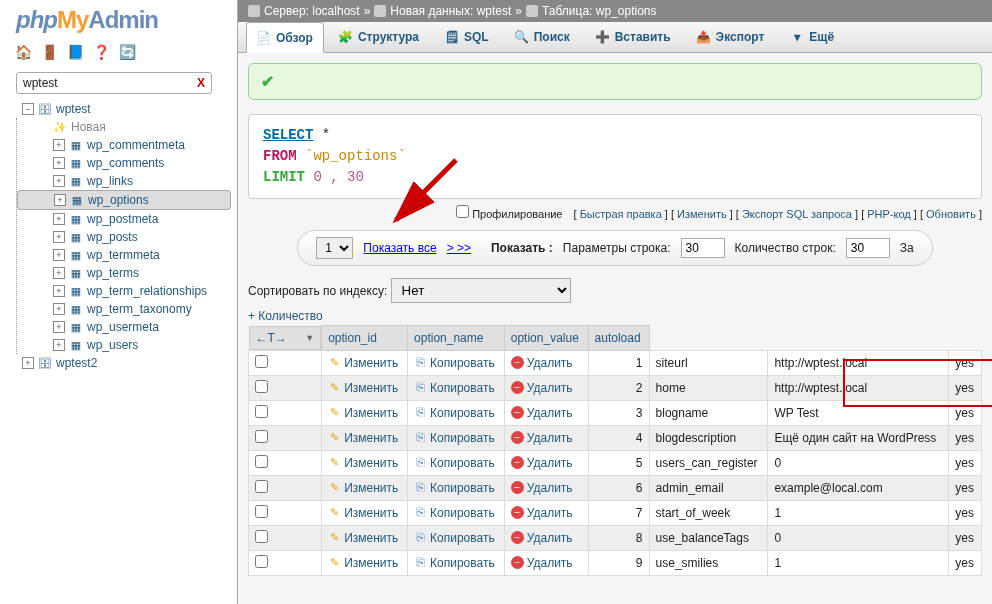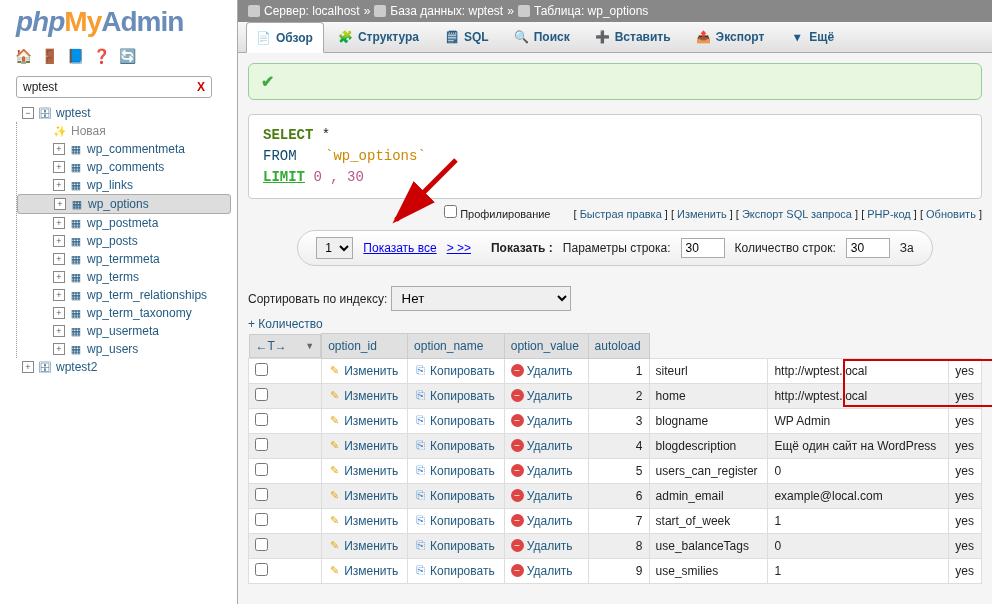--- a/index.html
+++ b/index.html
@@ -1,19 +1,19 @@
 <!DOCTYPE html>
 <html><head>
 <meta charset="utf-8">
 <style>
 * { box-sizing: border-box; margin: 0; padding: 0; }
 body { font-family: sans-serif; font-size: 12px; background: #fff; color: #222; width: 992px; height: 604px; overflow: hidden; }
 .layout { display: flex; height: 604px; }
 .sidebar { width: 238px; border-right: 1px solid #aaa; background: #fff; padding: 4px 6px; }
-.logo { font-family: Verdana, sans-serif; font-size: 28px; font-weight: bold; padding: 2px 0 6px 10px; letter-spacing: -1px; }
+.logo { font-family: Verdana, sans-serif; font-size: 24px; font-weight: bold; padding: 2px 0 6px 10px; letter-spacing: -1px; }
 .logo .p1 { color: #6a8cb8; font-style: italic; }
 .logo .p2 { color: #f89c2f; }
 .logo .p3 { color: #6a8cb8; }
 .toolbar-small { padding: 4px 0 8px 10px; display: flex; gap: 10px; }
 .toolbar-small span { display: inline-flex; width: 16px; height: 16px; align-items: center; justify-content: center; font-size: 14px; cursor: pointer; }
 .dropdown, .textbox { width: 196px; margin: 4px 0 6px 10px; border: 1px solid #aaa; border-radius: 3px; padding: 3px 6px; background: #fff; font-size: 12px; display: flex; justify-content: space-between; align-items: center; }
 .textbox { justify-content: space-between; }
 .textbox .x { color: #c00; font-weight: bold; cursor: pointer; }
 .tree { margin: 6px 0 0 2px; }
 .tree-item { display: flex; align-items: center; gap: 4px; padding: 2px 0 2px 4px; cursor: pointer; color: #235a81; }
@@ -28,33 +28,33 @@
 .breadcrumb .bc-icon { display: inline-block; width: 12px; height: 12px; background: #ccc; border-radius: 2px; }
 .breadcrumb a { color: #fff; text-decoration: none; }
 .tabs { display: flex; background: linear-gradient(#f8f8f8,#e0e0e0); border-bottom: 1px solid #aaa; padding: 0 8px; gap: 4px; }
 .tab { display: flex; align-items: center; gap: 5px; padding: 7px 10px; cursor: pointer; border: 1px solid transparent; color: #235a81; font-weight: bold; font-size: 12px; }
 .tab.active { background: #fff; border: 1px solid #aaa; border-bottom: 1px solid #fff; border-radius: 4px 4px 0 0; margin-bottom: -1px; color: #235a81; }
 .tab-icon { width: 14px; height: 14px; display: inline-flex; align-items: center; justify-content: center; font-size: 12px; }
 .content { padding: 10px; overflow-y: auto; flex: 1; background: #f5f5f5; }
 .success-box { background: #e8f8e0; border: 1px solid #9c9; border-radius: 6px; padding: 8px 12px; display: flex; align-items: center; gap: 10px; margin-bottom: 14px; }
 .success-box .chk { color: #4a4; font-size: 16px; font-weight: bold; }
 .sql-box { background: #fff; border: 1px solid #ccc; border-radius: 4px; padding: 10px 14px; margin-bottom: 6px; font-family: "Courier New", monospace; font-size: 14px; line-height: 1.5; }
-.kw-select { color: #4d7c0f; font-weight: bold; }
-.kw-from { color: #0c4a6e; font-weight: normal; }
-.kw-limit { color: #3a3; font-weight: bold; text-decoration: underline; }
-.tbl-name { color: #c80; padding-left: 20px; }
+.kw-select { color: #0369a1; font-weight: bold; text-decoration: underline; }
+.kw-from { color: #be185d; font-weight: bold; }
+.kw-limit { color: #3a3; font-weight: bold; }
+.tbl-name { color: #c80; }
 .num { color: #b58; margin-top: 16px; }
 .sql-actions { text-align: right; font-size: 11px; margin-bottom: 10px; }
 .sql-actions a { color: #235a81; text-decoration: none; }
-.sql-actions label { margin-right: 20px; }
+.sql-actions label { margin-right: 8px; }
 .pager { border: 1px solid #ccc; border-radius: 20px; background: linear-gradient(#fff,#eee); padding: 6px 18px; display: flex; align-items: center; gap: 10px; margin: 0 auto 12px; width: fit-content; font-size: 12px; }
 .pager select, .pager input { border: 1px solid #aaa; padding: 2px 4px; font-size: 12px; }
 .pager input { width: 44px; }
 .sort-row { margin-bottom: 6px; }
-.sort-row select { border: 1px solid #aaa; padding: 3px 6px; width: 180px; margin-top: 8px; }
+.sort-row select { border: 1px solid #aaa; padding: 3px 6px; width: 180px; }
 .params-link { color: #235a81; cursor: pointer; margin-bottom: 2px; display: inline-block; }
 .data-table { width: 100%; border-collapse: collapse; font-size: 12px; }
 .data-table th { background: #e0e0e0; border: 1px solid #ccc; padding: 4px 6px; text-align: left; color: #235a81; font-weight: normal; }
 .data-table th.col { cursor: pointer; }
 .data-table td { border: 1px solid #ddd; padding: 4px 6px; background: #fff; }
 .data-table tr.alt td { background: #eee; }
 .row-action { color: #235a81; cursor: pointer; display: inline-flex; align-items: center; gap: 3px; }
 .act-icon { width: 13px; height: 13px; display: inline-flex; align-items: center; justify-content: center; font-size: 11px; }
 .pencil { color: #e6a817; }
 .copy-i { color: #4682d0; }
@@ -167,21 +167,21 @@
       </div>
     </div>
   </div>
 
   <div class="main-wrapper">
     <div class="breadcrumb">
       <span class="bc-icon"></span>
       <a href="#"><span>Сервер:</span> <span>localhost</span></a>
       <span>»</span>
       <span class="bc-icon"></span>
-      <a href="#"><span>База данных:</span> <span>wptest</span></a>
+      <a href="#"><span>Новая данных:</span> <span>wptest</span></a>
       <span>»</span>
       <span class="bc-icon"></span>
       <a href="#"><span>Таблица:</span> <span>wp_options</span></a>
     </div>
     <div class="tabs" id="tabs">
         <div class="tab active">
           <span class="tab-icon">📄</span>
           <span>Обзор</span>
         </div>
         <div class="tab">
@@ -285,21 +285,21 @@
               <td>http://wptest.local</td>
               <td>yes</td>
             </tr>
             <tr>
               <td><input type="checkbox" style=""></td>
               <td><span class="row-action"><span class="act-icon pencil">✎</span>Изменить</span></td>
               <td><span class="row-action"><span class="act-icon copy-i">⎘</span>Копировать</span></td>
               <td><span class="row-action"><span class="act-icon del-i">−</span>Удалить</span></td>
               <td style="text-align:right">3</td>
               <td>blogname</td>
-              <td>WP Admin</td>
+              <td>WP Test</td>
               <td>yes</td>
             </tr>
             <tr class="alt">
               <td><input type="checkbox" style=""></td>
               <td><span class="row-action"><span class="act-icon pencil">✎</span>Изменить</span></td>
               <td><span class="row-action"><span class="act-icon copy-i">⎘</span>Копировать</span></td>
               <td><span class="row-action"><span class="act-icon del-i">−</span>Удалить</span></td>
               <td style="text-align:right">4</td>
               <td>blogdescription</td>
               <td>Ещё один сайт на WordPress</td>

